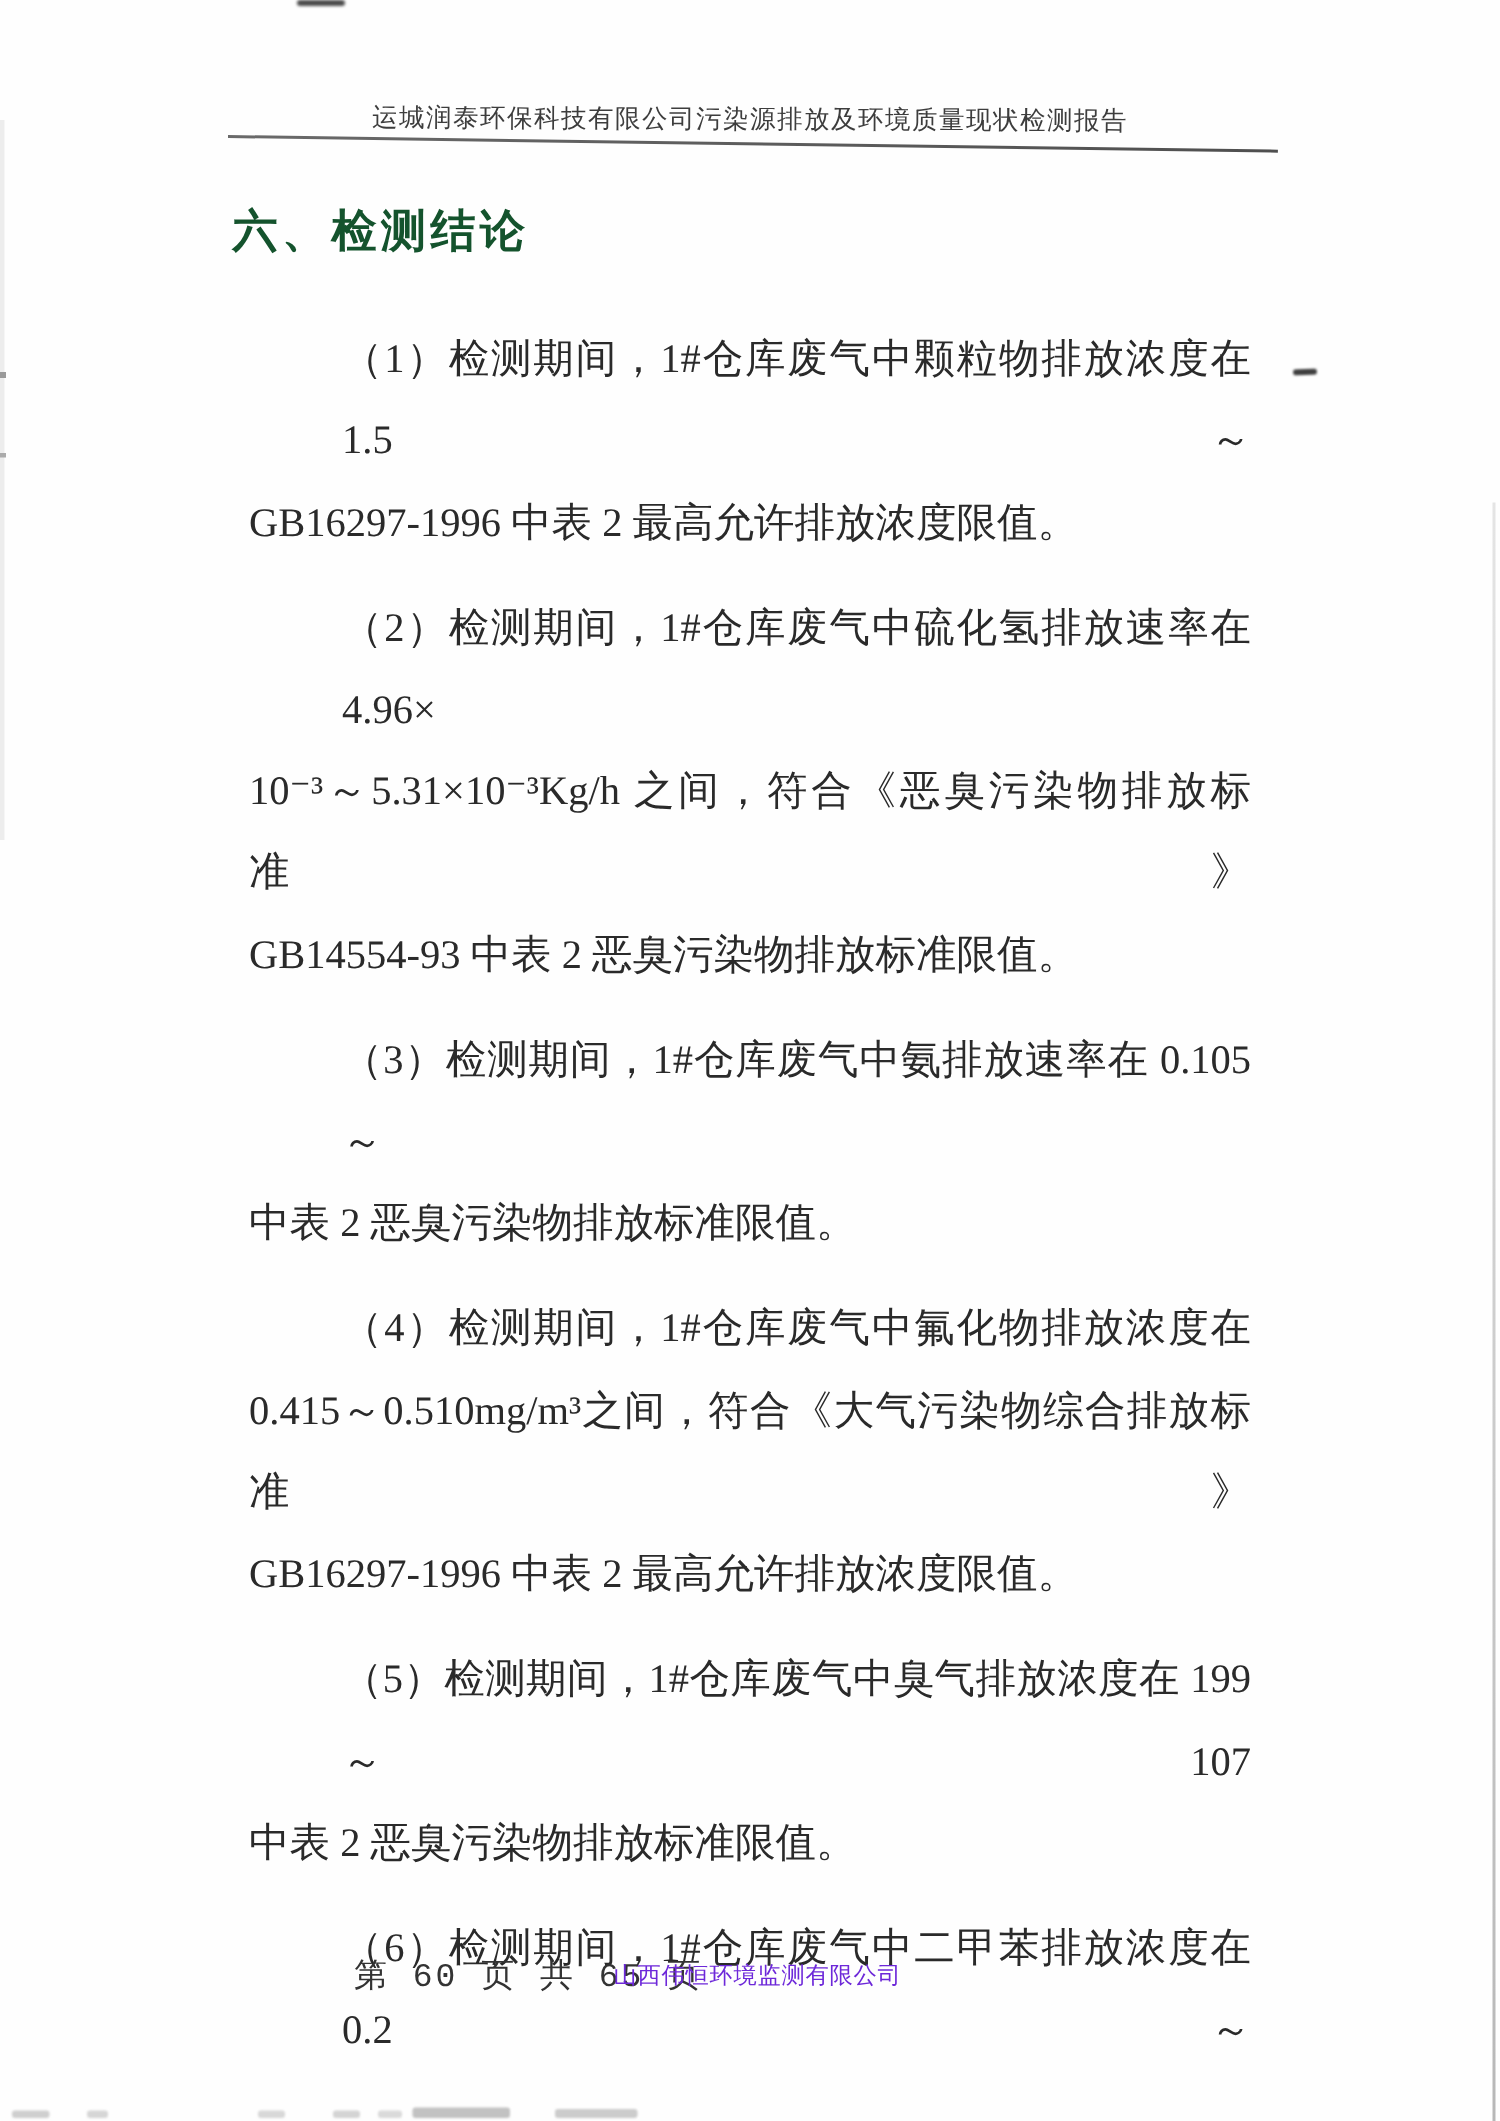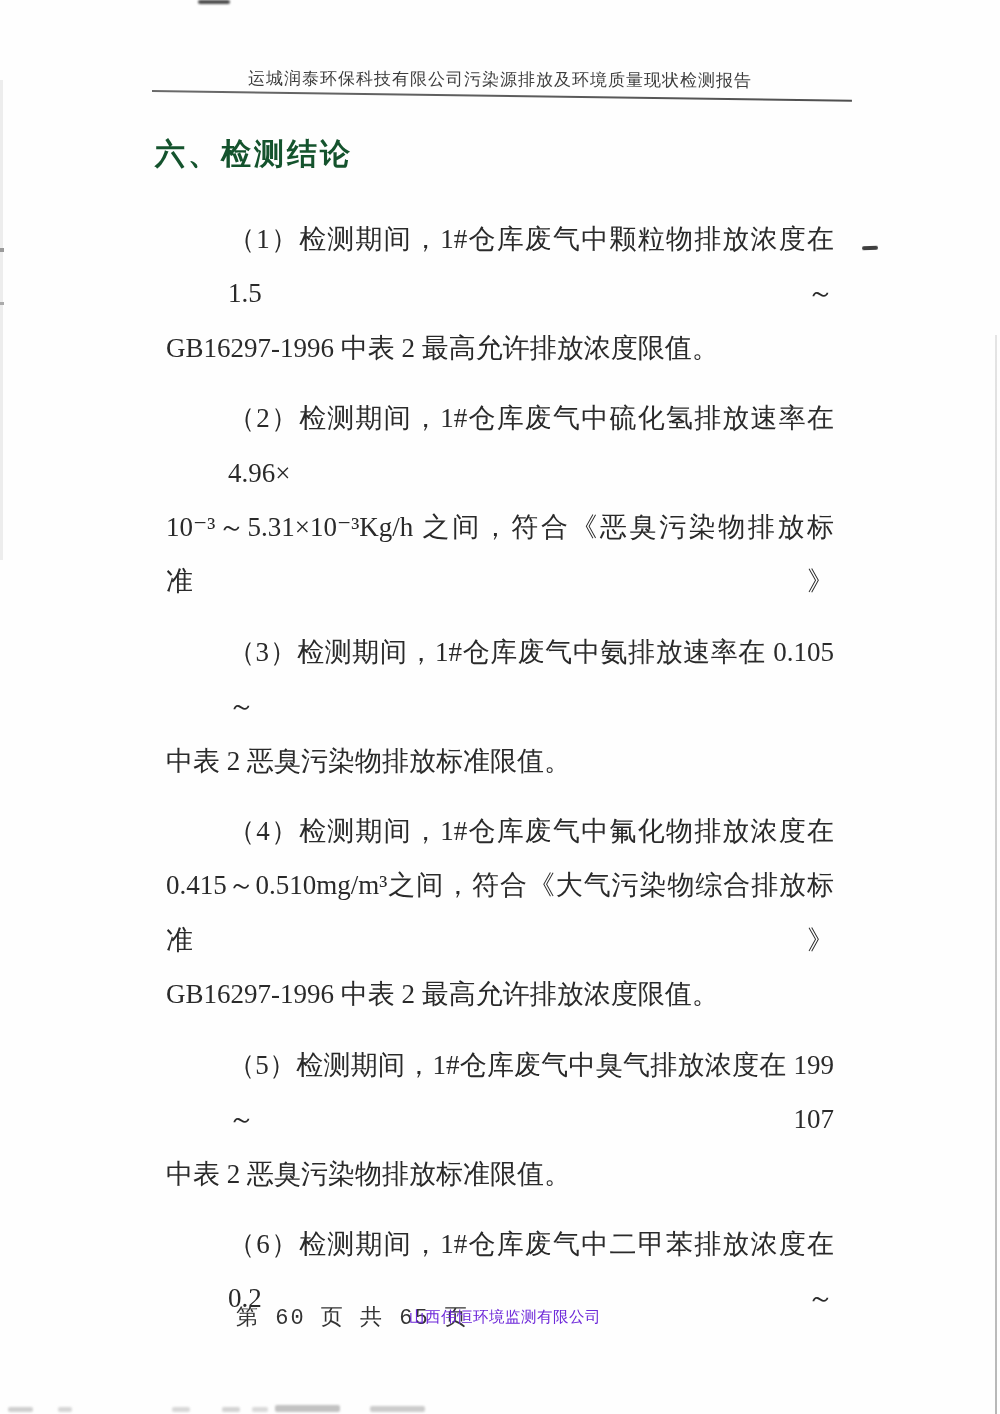--- a/index.html
+++ b/index.html
@@ -101,20 +101,21 @@
   <main class="body-block">
 
     <p class="para">
       <span class="line jst indent">（1）检测期间，1#仓库废气中颗粒物排放浓度在 1.5～</span>
       <span class="line">GB16297-1996 中表 2 最高允许排放浓度限值。</span>
     </p>
 
     <p class="para">
       <span class="line jst indent">（2）检测期间，1#仓库废气中硫化氢排放速率在 4.96×</span>
       <span class="line jst">10⁻³～5.31×10⁻³Kg/h 之间，符合《恶臭污染物排放标准》</span>
+      <span class="line">GB14554-93 中表 2 恶臭污染物排放标准限值。</span>
     </p>
 
     <p class="para">
       <span class="line jst indent">（3）检测期间，1#仓库废气中氨排放速率在 0.105～</span>
       <span class="line">中表 2 恶臭污染物排放标准限值。</span>
     </p>
 
     <p class="para">
       <span class="line jst indent">（4）检测期间，1#仓库废气中氟化物排放浓度在</span>
       <span class="line jst">0.415～0.510mg/m³之间，符合《大气污染物综合排放标准》</span>

